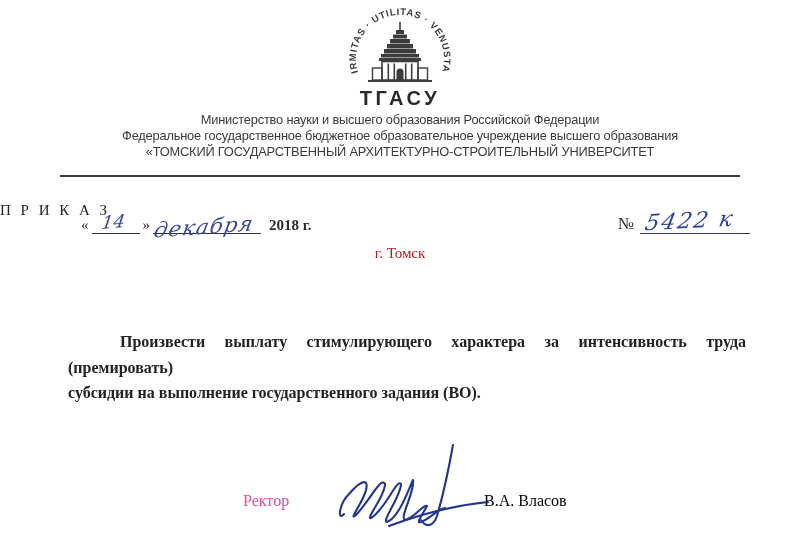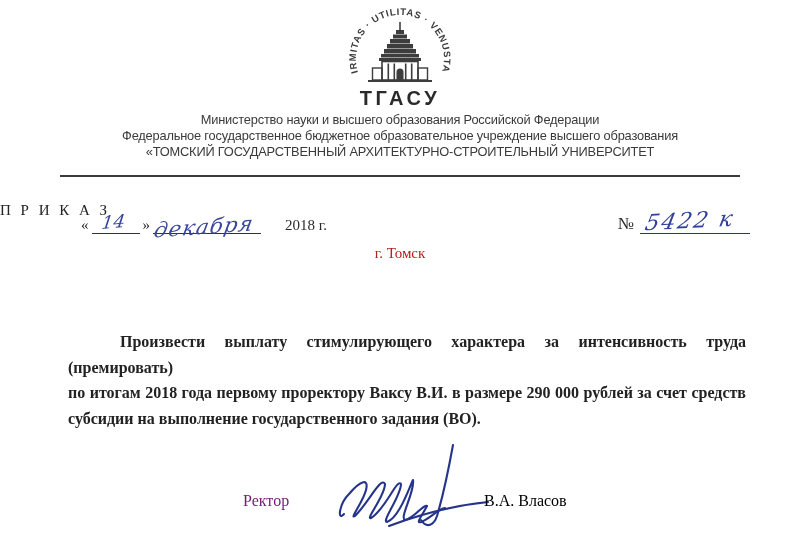--- a/index.html
+++ b/index.html
@@ -25,42 +25,42 @@
   .slot{position:relative;display:inline-block;border-bottom:1.5px solid #333;height:30px;}
   .slot-day{width:48px;}
   .slot-month{width:108px;}
   .hw{
     font-family:"DejaVu Serif",serif;font-style:italic;color:#39479b;
     position:absolute;white-space:nowrap;
   }
   .hw-day{left:10px;bottom:1px;font-size:18px;transform:skewX(-12deg) rotate(-5deg);}
   .hw-month{left:2px;bottom:-6px;font-size:21px;transform:skewX(-14deg) rotate(-4deg);letter-spacing:1px;}
   .date-q{margin:0 3px;}
-  .date-year{margin-left:24px;}
+  .date-year{margin-left:8px;font-weight:bold;}
   
   .order-title{
     position:absolute;left:0;top:202px;width:800px;text-align:left;
     font-size:15px;letter-spacing:3px;color:#242424;
   }
   
   .num-line{
     position:absolute;left:618px;top:197px;height:37px;display:flex;align-items:flex-end;
     font-size:17px;color:#2b2b2b;
   }
   .slot-num{width:110px;margin-left:6px;border-color:#2e3763;}
   .hw-num{left:6px;bottom:0px;font-size:22px;transform:skewX(-14deg) rotate(-3deg);letter-spacing:2px;color:#31409d;}
   .order-city{position:absolute;left:0;top:245px;width:800px;text-align:center;font-size:15px;color:#b91c1c;}
   
   .order-body{position:absolute;left:68px;top:329px;width:678px;font-size:16px;line-height:25.5px;color:#222;font-weight:bold;}
   .order-body .bline{text-align:justify;}
   .order-body .bline.just{text-align-last:justify;}
   .order-body .bline.indent{text-indent:52px;}
   .order-body .bline.last{text-align:left;text-align-last:left;}
   
-  .sig-pos{position:absolute;left:243px;top:492px;font-size:16px;color:#701a75;}
+  .sig-pos{position:absolute;left:243px;top:492px;font-size:16px;color:#ec4899;}
   .sig-name{position:absolute;left:484px;top:492px;font-size:16px;color:#000000;}
   .sig-scrawl{position:absolute;left:336px;top:440px;width:156px;height:96px;}
 </style>
 </head>
 <body>
 
 <div class="page">
 
   <div class="emblem">
     <svg width="130" height="112" viewBox="0 0 130 112">
@@ -125,21 +125,20 @@
     <span>№</span>
     <span class="slot slot-num">
       <span class="hw hw-num">5422 к</span>
     </span>
   </div>
 
   <div class="order-city">г. Томск</div>
 
   <div class="order-body">
     <div class="bline just indent">Произвести выплату стимулирующего характера за интенсивность труда (премировать)</div>
-    <div class="bline just">по итогам 2018 года первому проректору Ваксу В.И. в размере 290 000 рублей за счет средств</div>
     <div class="bline last">субсидии на выполнение государственного задания (ВО).</div>
   </div>
 
   <div class="sig-pos">Ректор</div>
   <svg class="sig-scrawl" viewBox="0 0 156 96">
     <g fill="none" stroke="#25348b" stroke-width="2.1" stroke-linecap="round" stroke-linejoin="round">
       <path d="M8,74 C1,82 3,64 13,54 C25,40 33,38 30,50 C27,62 13,80 19,76 C33,62 45,36 49,44 C49,56 29,80 35,78 C49,70 61,38 65,44 C65,56 45,82 51,82 C63,78 73,48 77,40 C79,52 63,78 69,80 C79,78 87,64 91,66 C87,74 79,84 85,82 C95,78 103,68 109,68"></path>
       <path d="M117,5 C113,27 107,56 101,76 C98,85 91,89 85,80"></path>
       <path d="M53,86 C77,77 112,66 152,62"></path>
     </g>

